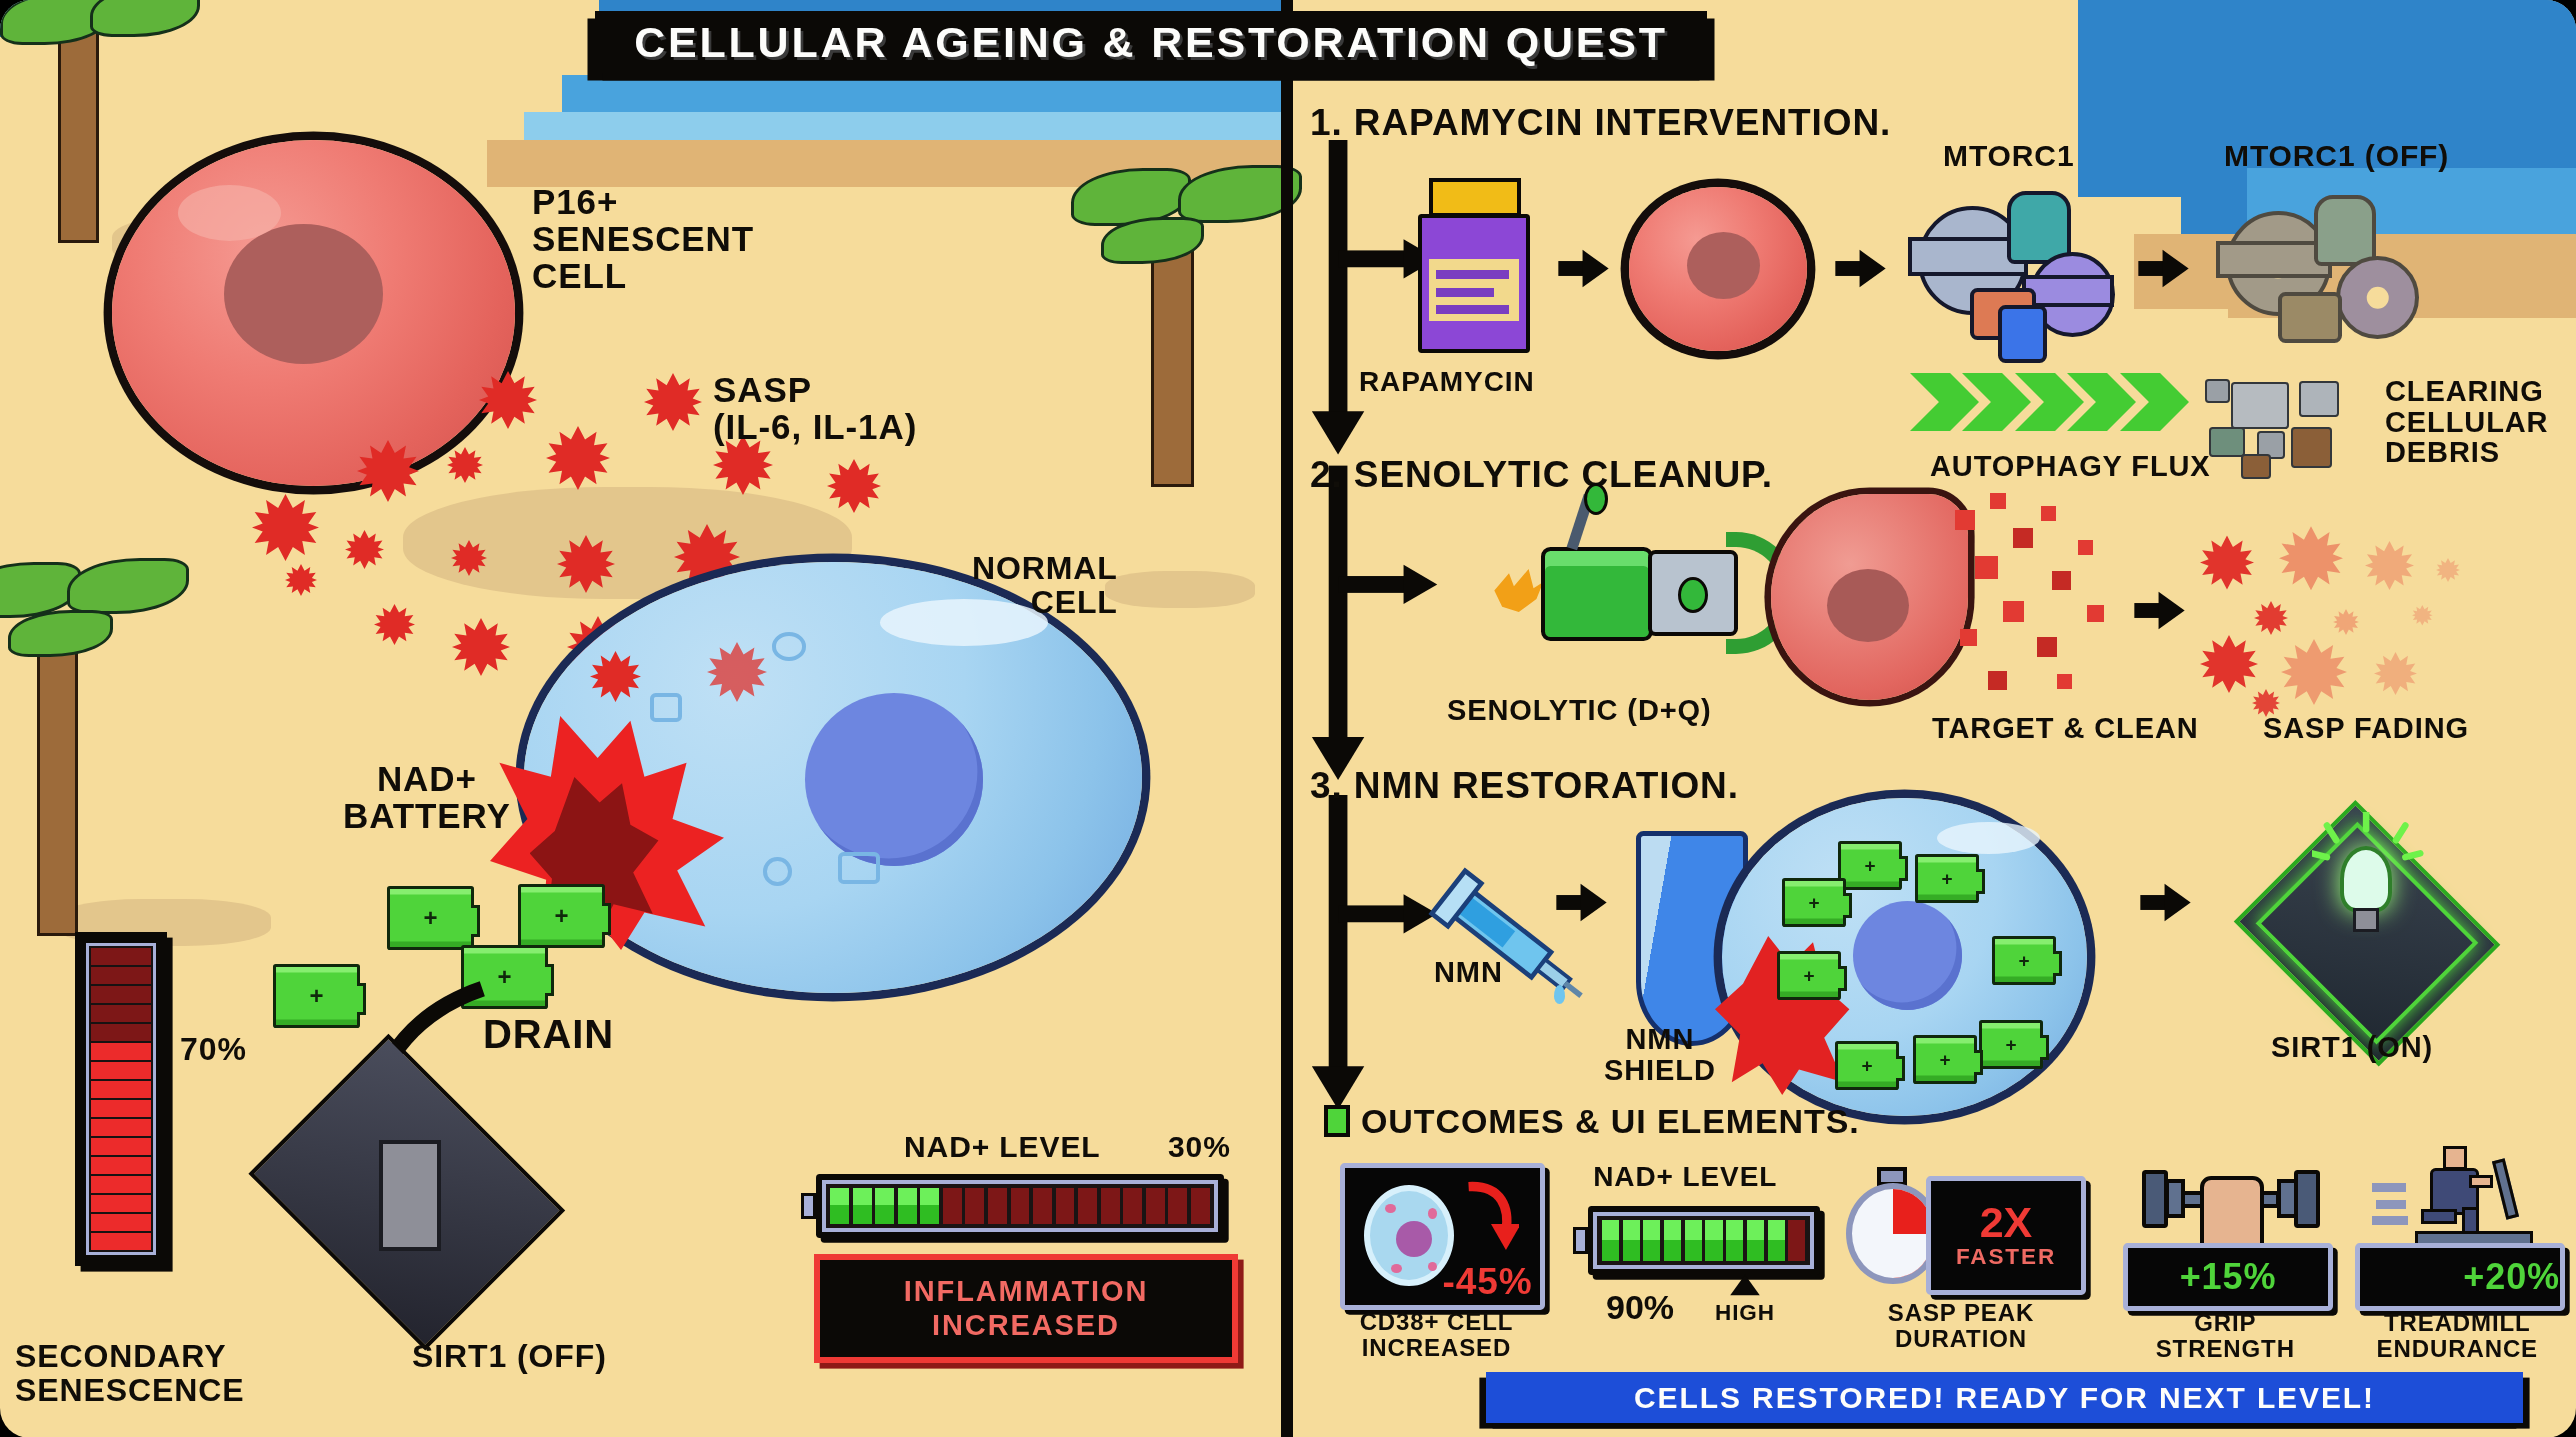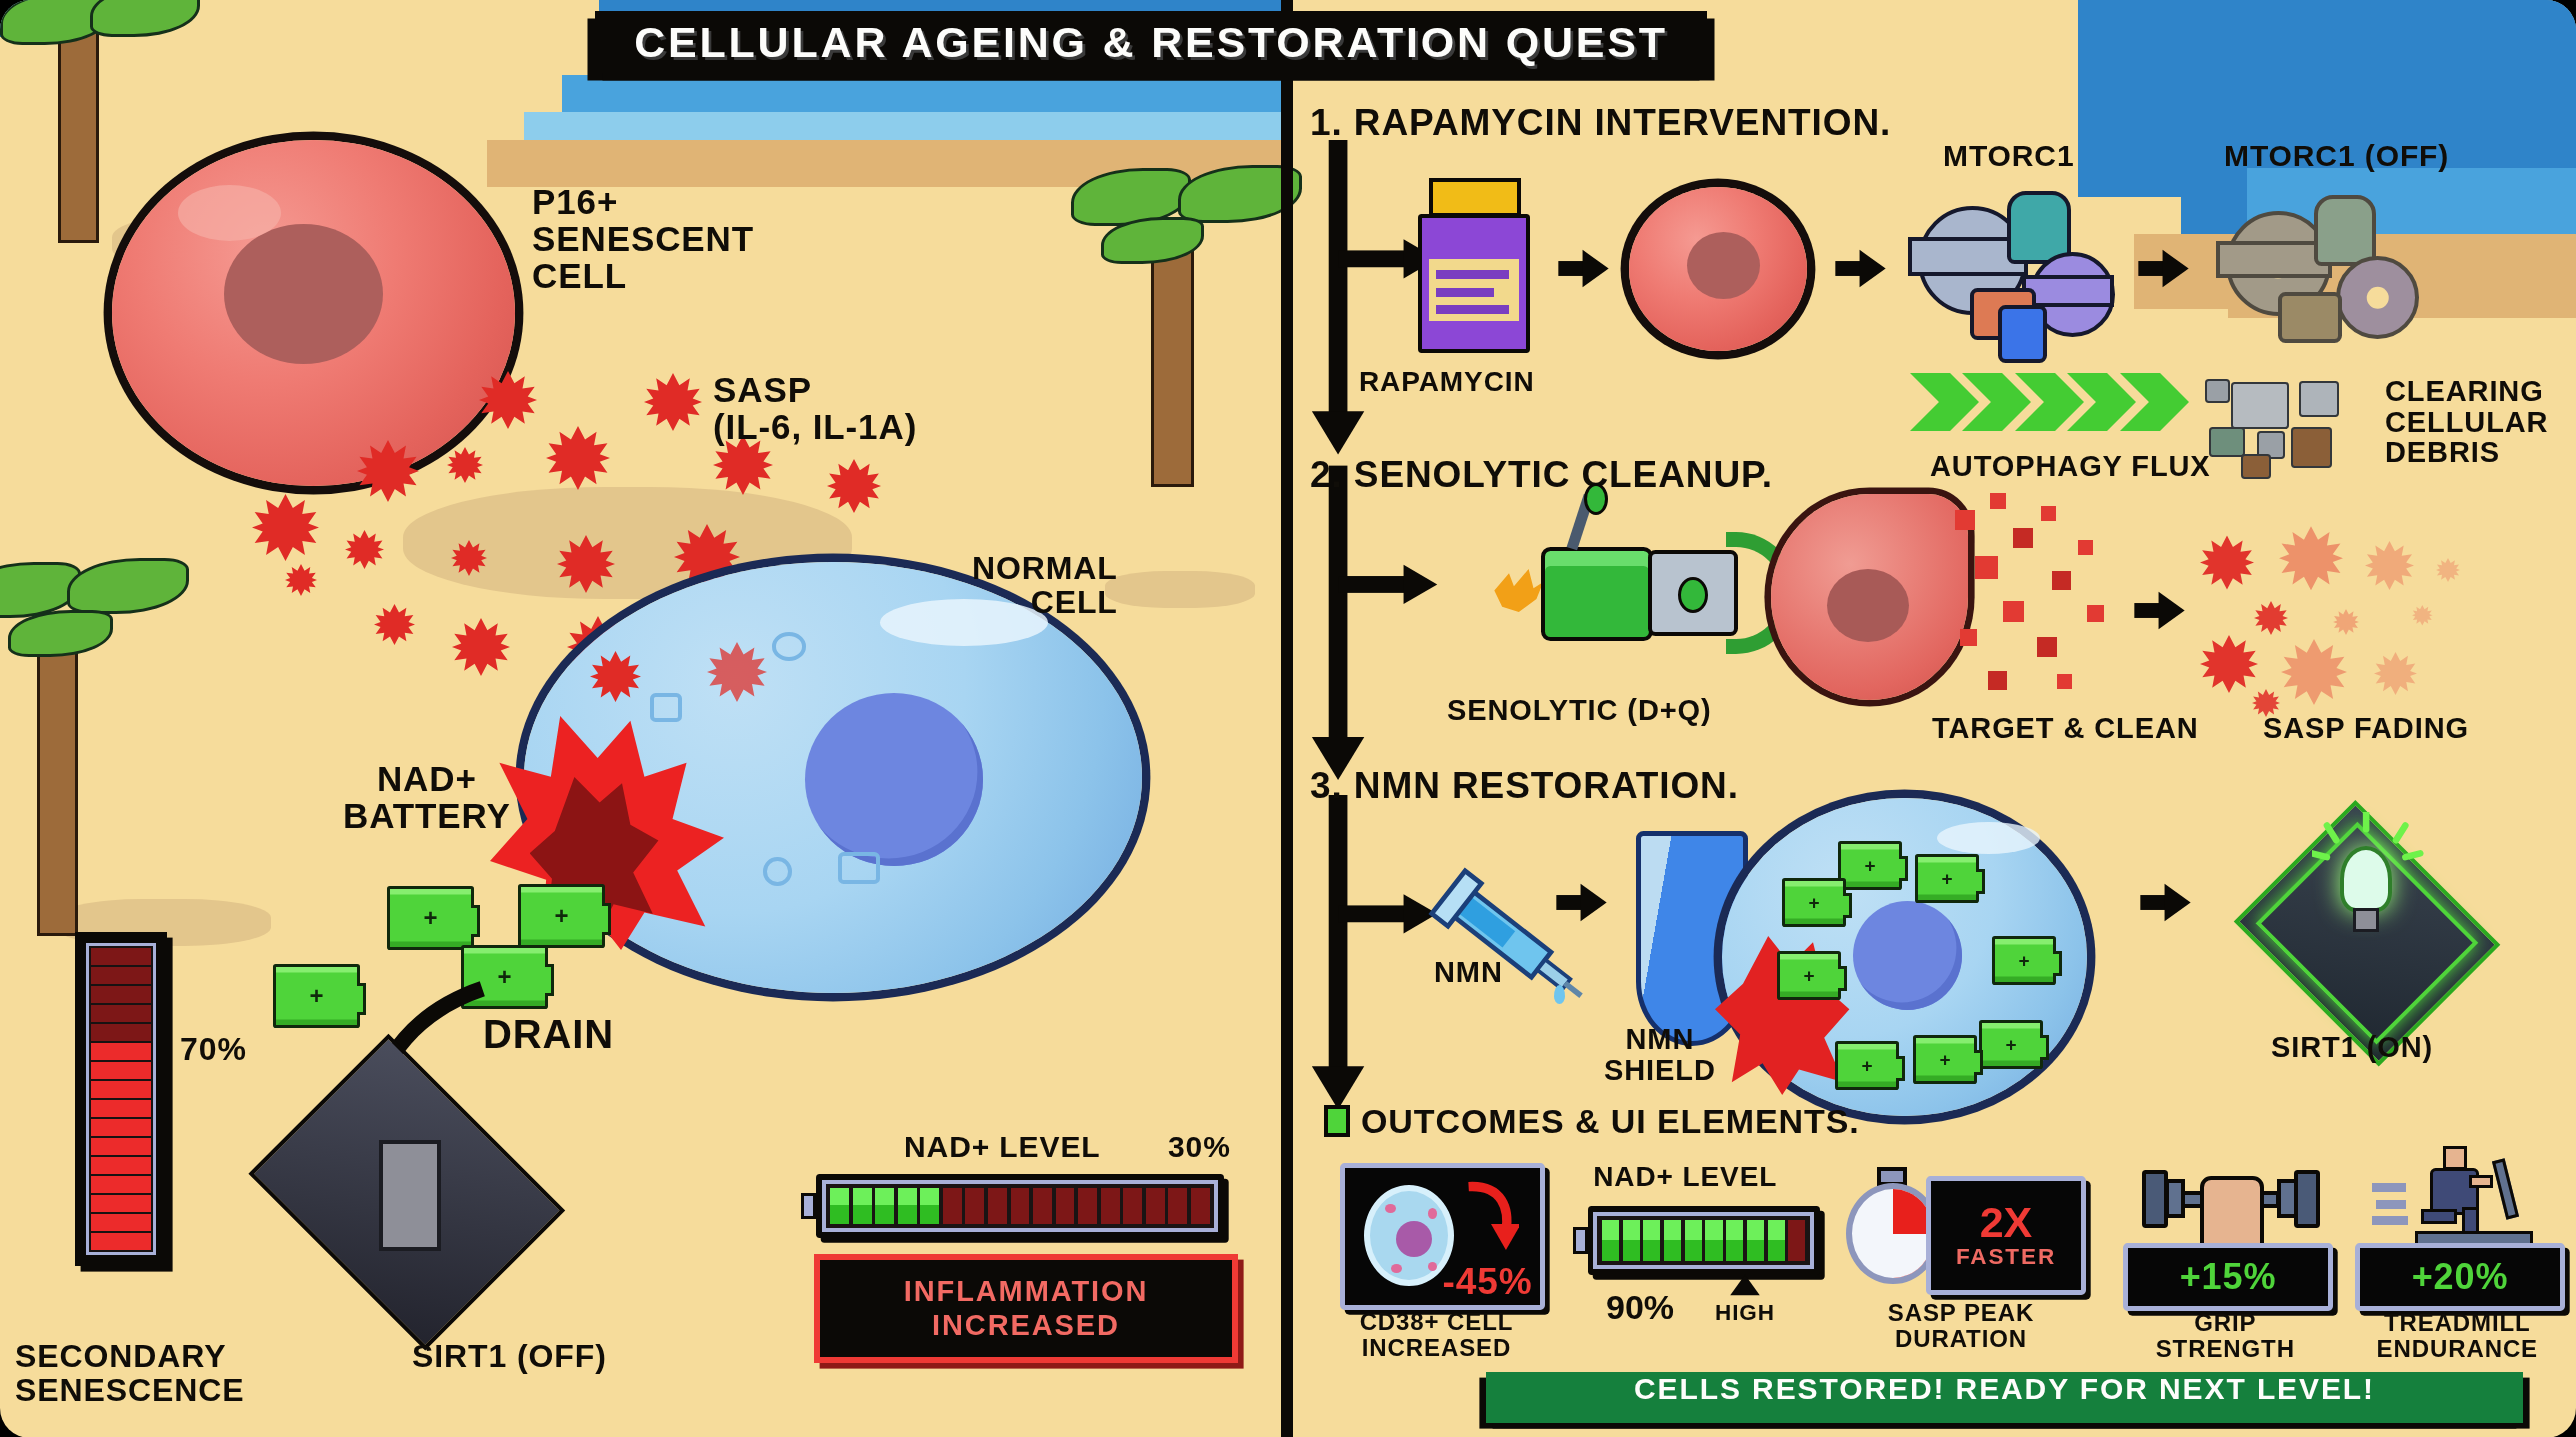--- a/index.html
+++ b/index.html
@@ -87,22 +87,22 @@
     background:linear-gradient(145deg,#3e4151,#232530);border:4.7px solid #0b0906;}
 
   
   .ocard{position:absolute;}
   .ocard-screen{position:absolute;background:#060606;border:5.6px solid #a8b0d8;border-radius:4.7px;
     box-shadow:4.7px 4.7px 0 #0b0906;display:flex;align-items:center;justify-content:center;}
   .ocard-label{position:absolute;text-align:center;color:#100d08;font-weight:bold;font-size:24px;
     letter-spacing:0.9px;line-height:1.1;width:100%;}
 
   
-  #bottom-banner{position:absolute;left:1486px;top:1372px;width:1037px;height:51px;background:#15803d;
-    box-shadow:6.6px 5.6px 0 #0b0906,-6.6px 5.6px 0 #0b0906;display:flex;align-items:flex-start;justify-content:center;}
+  #bottom-banner{position:absolute;left:1486px;top:1372px;width:1037px;height:51px;background:#1d4ed8;
+    box-shadow:6.6px 5.6px 0 #0b0906,-6.6px 5.6px 0 #0b0906;display:flex;align-items:center;justify-content:center;}
   #bottom-banner span{color:#fdfdfb;font-size:30px;font-weight:bold;letter-spacing:1.9px;}
 
   
   .trunk{position:absolute;background:#9d6b3a;border:3.7px solid #2a1a0c;box-sizing:border-box;}
   .frond{position:absolute;background:#5fb43a;border:3.7px solid #15301a;box-sizing:border-box;border-radius:60% 20% 60% 20%;}
 
   
   .gear{position:absolute;border-radius:50%;border:4.7px solid #15182c;}
   .gear:before{content:"";position:absolute;left:50%;top:50%;width:30%;height:30%;transform:translate(-50%,-50%);
     border-radius:50%;background:#f6dc9b;}
@@ -649,21 +649,21 @@
         <div class="px" style="left:3.7px;top:51px;width:30px;height:8.4px;background:#8d96bc;"></div>
         <div class="px" style="left:0;top:67px;width:36px;height:8.4px;background:#8d96bc;"></div>
         <div class="px" style="left:71px;top:-3.7px;width:24px;height:24px;background:#e6b490;border:3.7px solid #0b0906;box-sizing:border-box;"></div>
         <div class="px" style="left:58px;top:19px;width:49px;height:47px;background:#3f4a77;border:3.7px solid #0b0906;box-sizing:border-box;border-radius:5.6px;"></div>
         <div class="px" style="left:49px;top:60px;width:36px;height:15px;background:#3f4a77;border:3.7px solid #0b0906;box-sizing:border-box;"></div>
         <div class="px" style="left:90px;top:58px;width:17px;height:32px;background:#3f4a77;border:3.7px solid #0b0906;box-sizing:border-box;"></div>
         <div class="px" style="left:97px;top:26px;width:24px;height:13px;background:#e6b490;border:3.7px solid #0b0906;box-sizing:border-box;"></div>
         <div class="px" style="left:127px;top:9.4px;width:13px;height:60px;background:#60718f;border:3.7px solid #0b0906;box-sizing:border-box;transform:rotate(-14deg);"></div>
         <div class="px" style="left:43px;top:82px;width:118px;height:17px;background:#60718f;border:3.7px solid #0b0906;box-sizing:border-box;"></div>
       </div>
-      <div class="ocard-screen" style="left:0;top:88px;width:200px;height:58px;">
+      <div class="ocard-screen" style="left:0;top:88px;width:200px;height:58px;justify-content:flex-end;">
         <div style="color:#4fd43a;font-size:36px;font-weight:bold;letter-spacing:0.9px;">+20%</div>
       </div>
       <div class="ocard-label" style="left:-3.7px;top:155px;white-space:pre;">TREADMILL
 ENDURANCE</div>
     </div>
 
     <div id="bottom-banner">
       <span>CELLS RESTORED! READY FOR NEXT LEVEL!</span>
     </div>
   </div>

